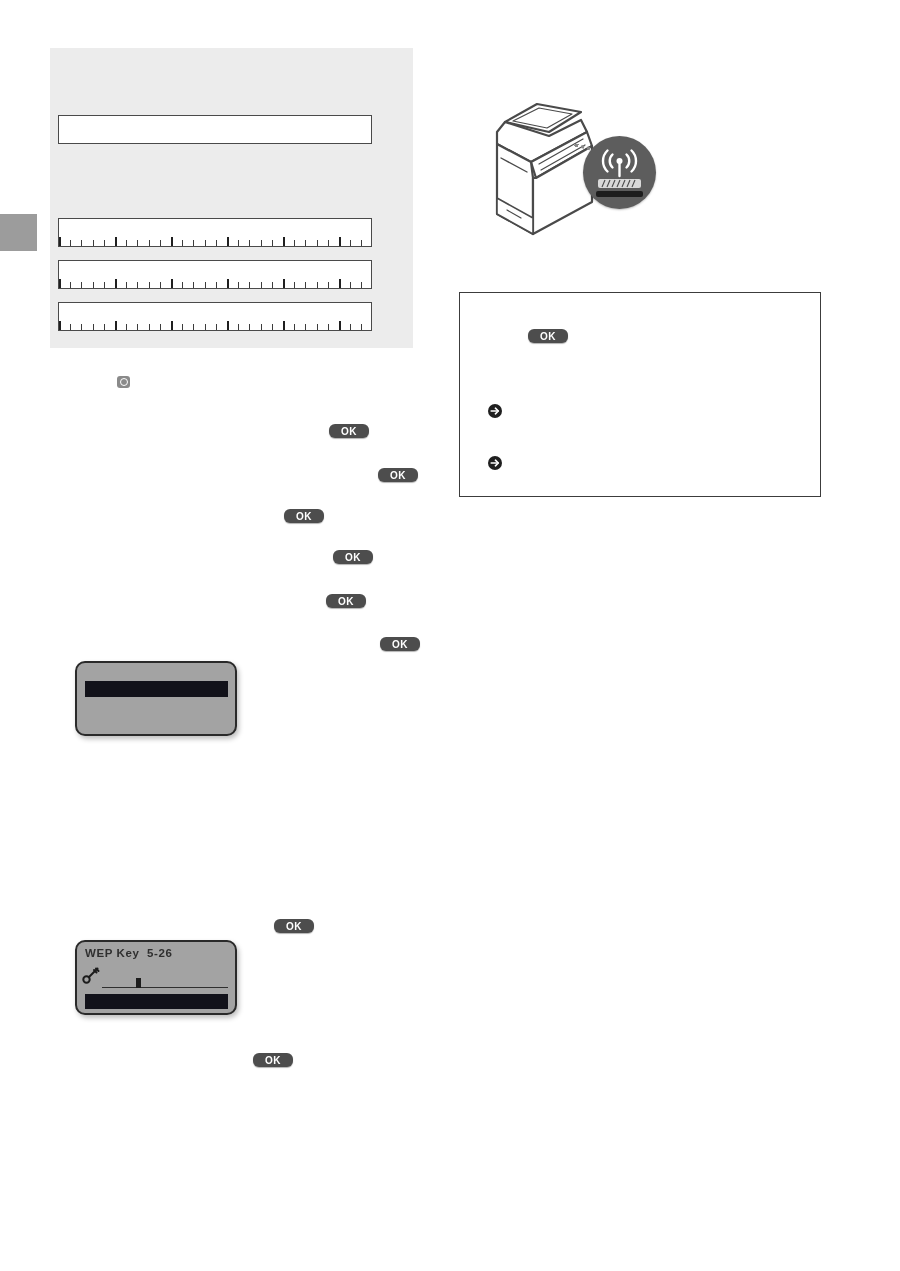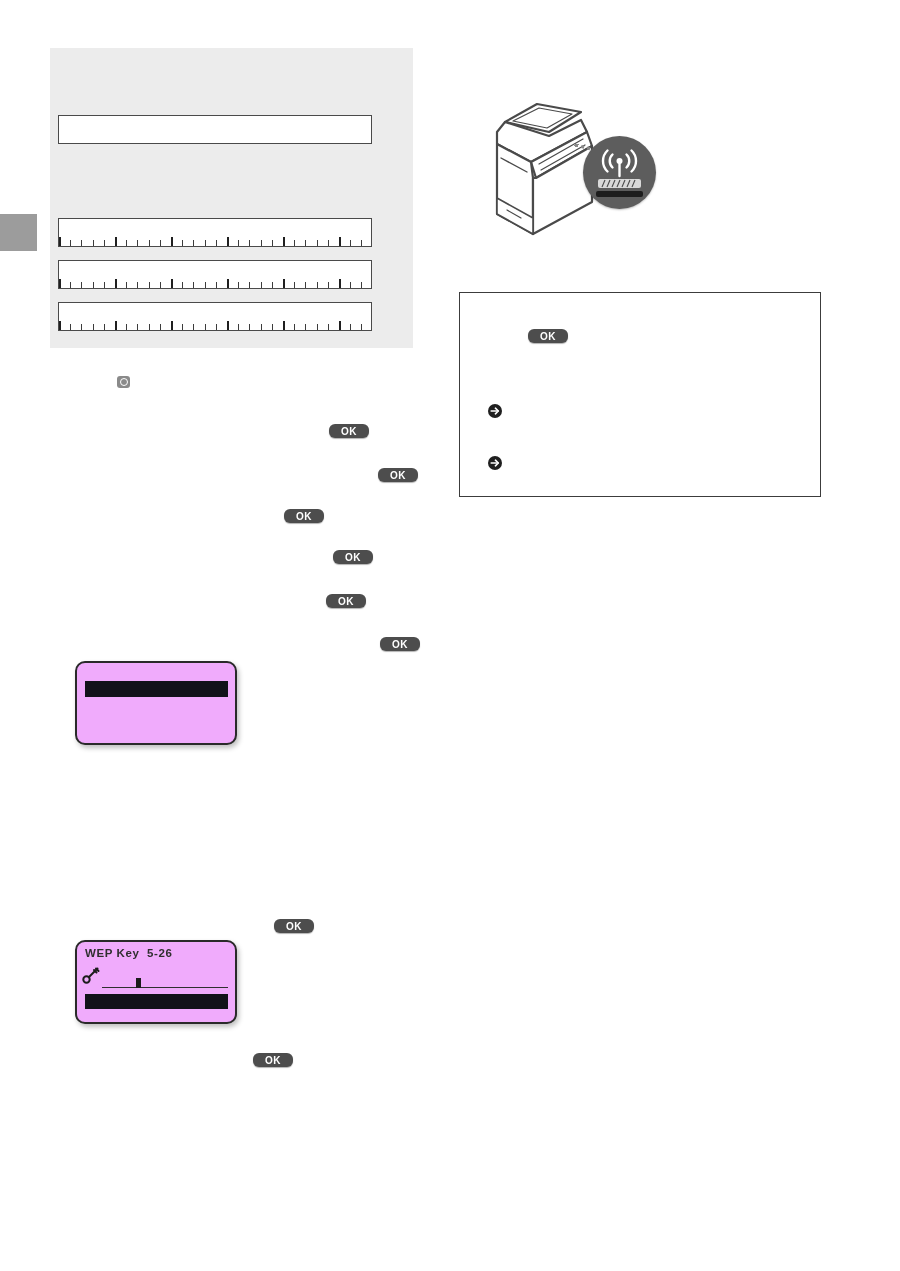--- a/index.html
+++ b/index.html
@@ -43,21 +43,21 @@
     box-shadow:0 1px 1px rgba(0,0,0,.3);
   }
   .ok-in-note{left:68px;top:36px;}
 
   
   .mini-key{position:absolute;left:117px;top:376px;width:13px;height:12px;background:#8a8a8a;border-radius:3px;display:flex;align-items:center;justify-content:center;}
   .mini-key i{display:block;width:6px;height:6px;border:1.5px solid #fff;border-radius:50%;}
 
   
   .lcd{
-    position:absolute;width:162px;height:84px;background:#f0abfc;
+    position:absolute;width:162px;height:75px;background:#a3a3a3;
     border:2px solid #2a2a2a;border-radius:10px;box-sizing:border-box;
     box-shadow:2px 3px 5px rgba(0,0,0,.25);
   }
   .lcd-1{left:75px;top:661px;} .lcd-2{left:75px;top:940px;}
   .lcd-bar{position:absolute;left:8px;width:143px;height:16px;background:#12121a;}
   .lcd-1 .lcd-bar{top:18px;}
   .lcd-2 .lcd-bar{top:52px;height:15px;}
   .lcd-title{
     position:absolute;left:8px;top:5px;font-size:11.5px;font-weight:bold;color:#2f2f2f;
     letter-spacing:.6px;filter:blur(.6px);white-space:pre;

